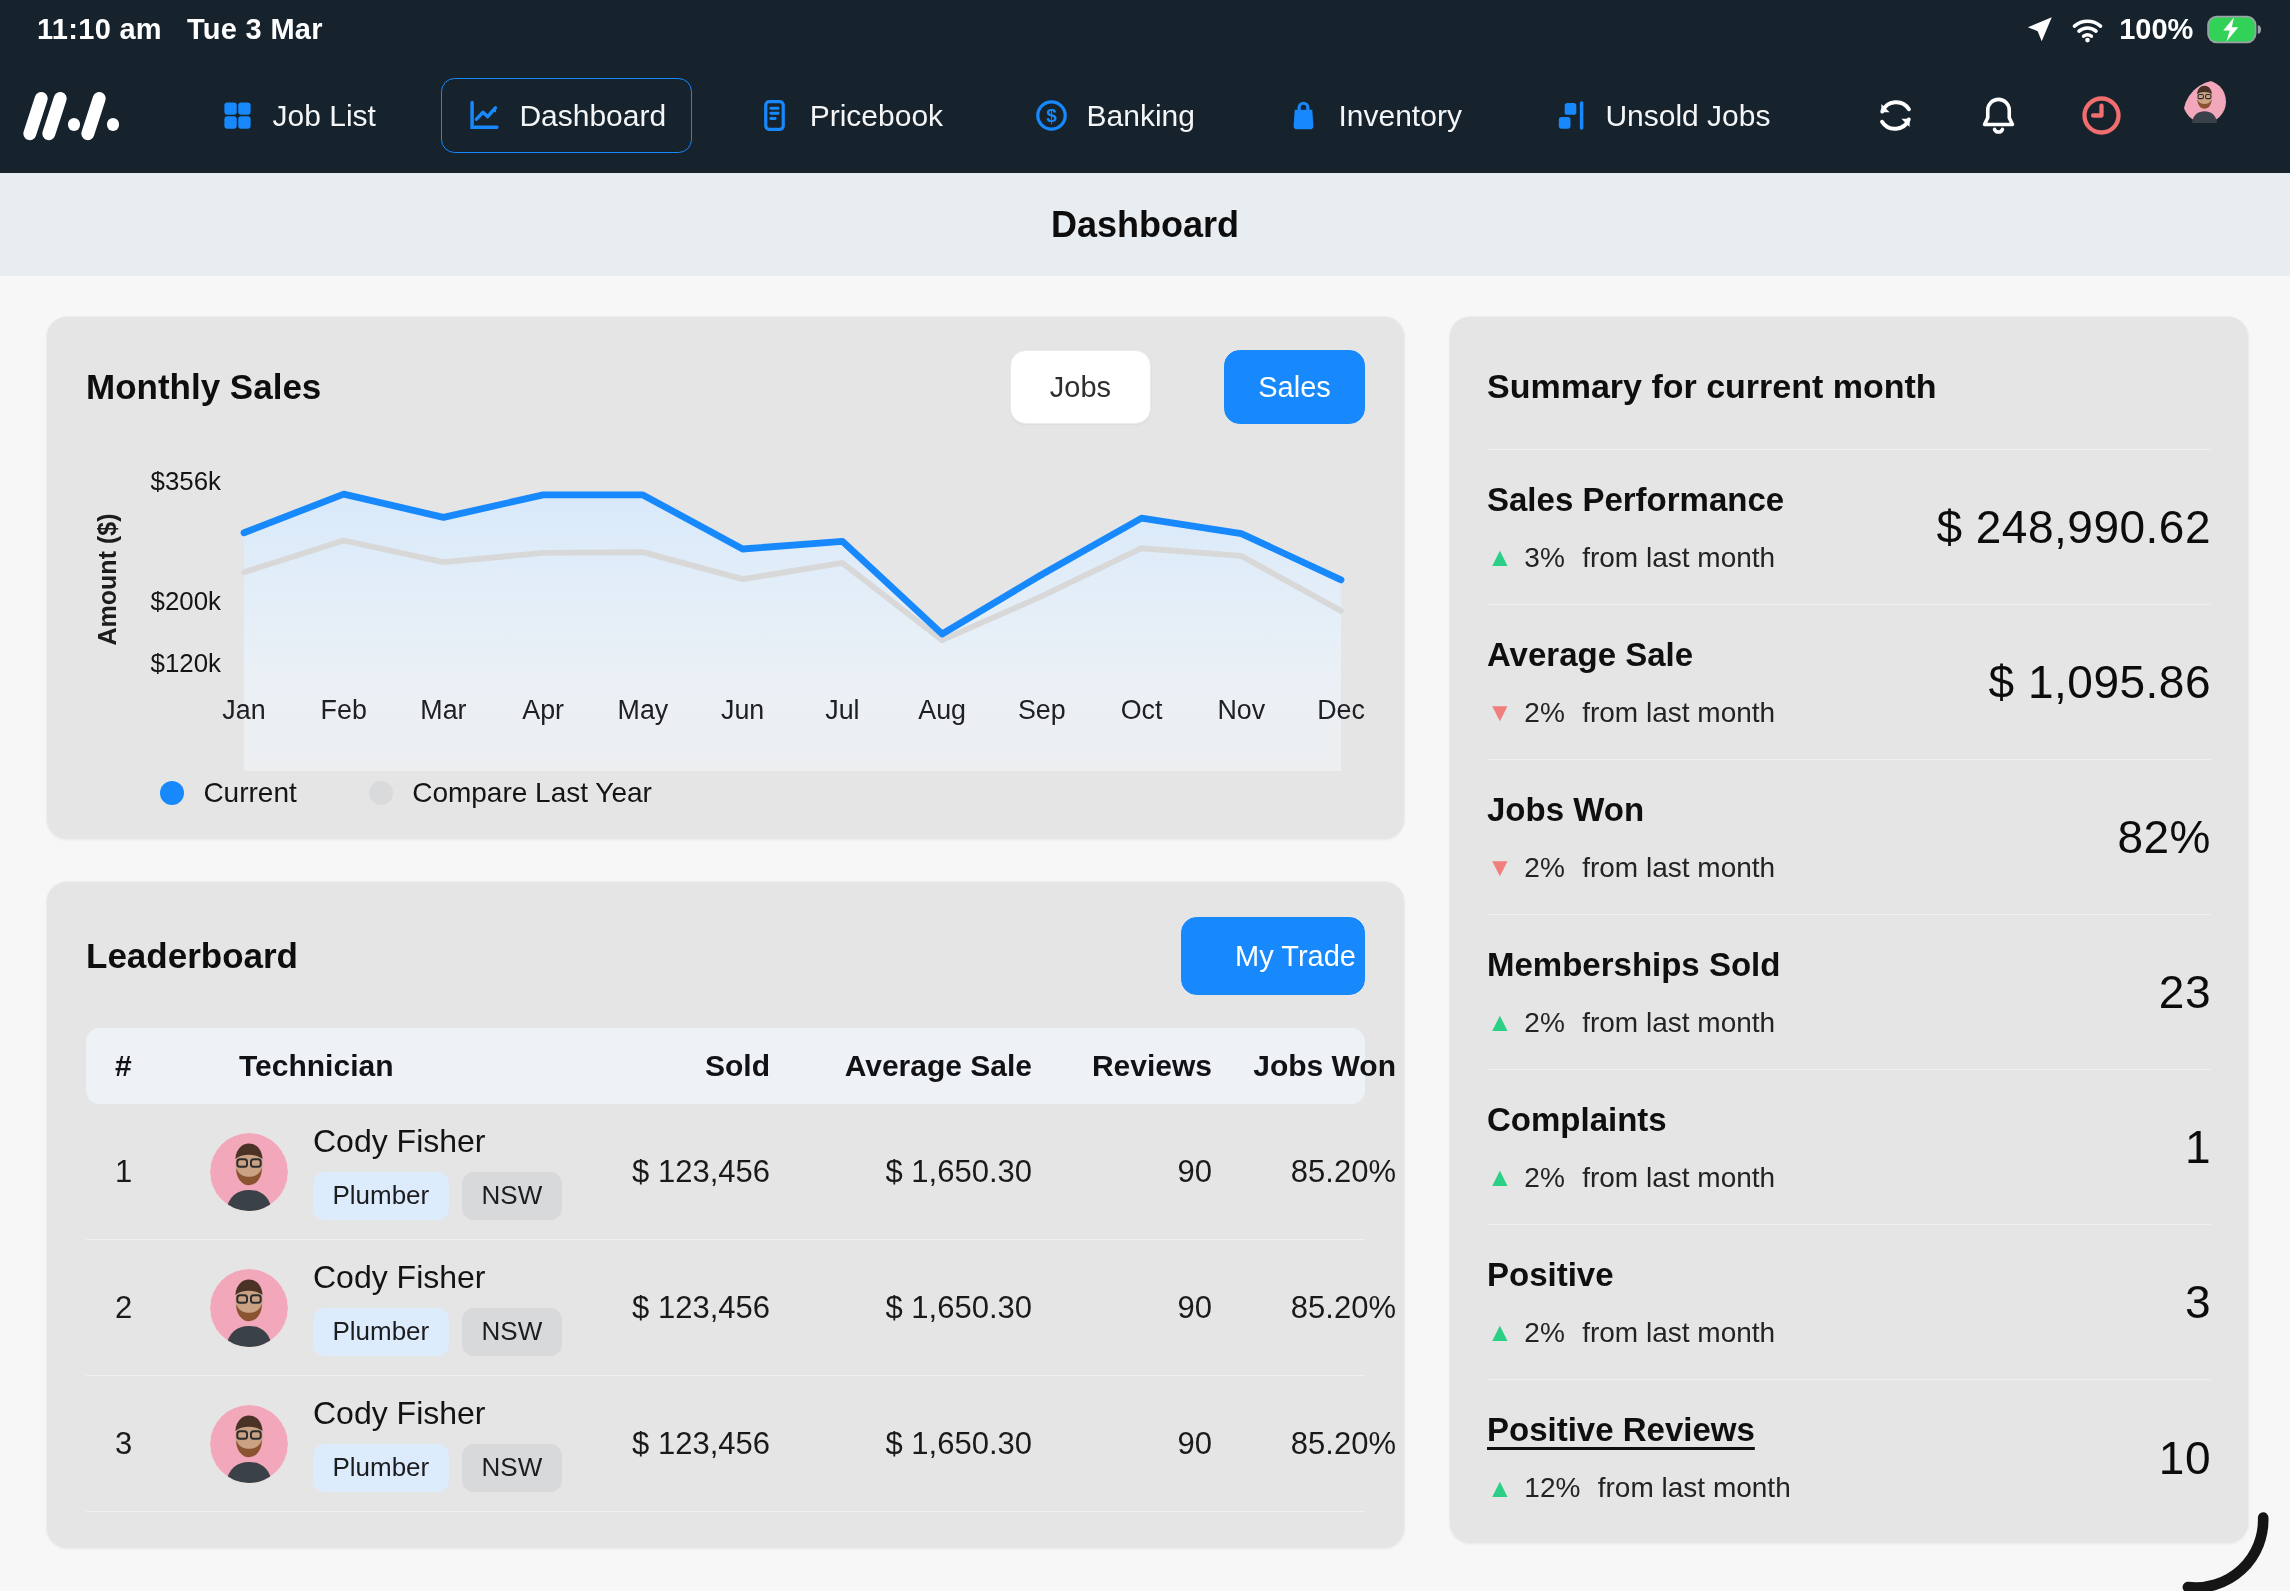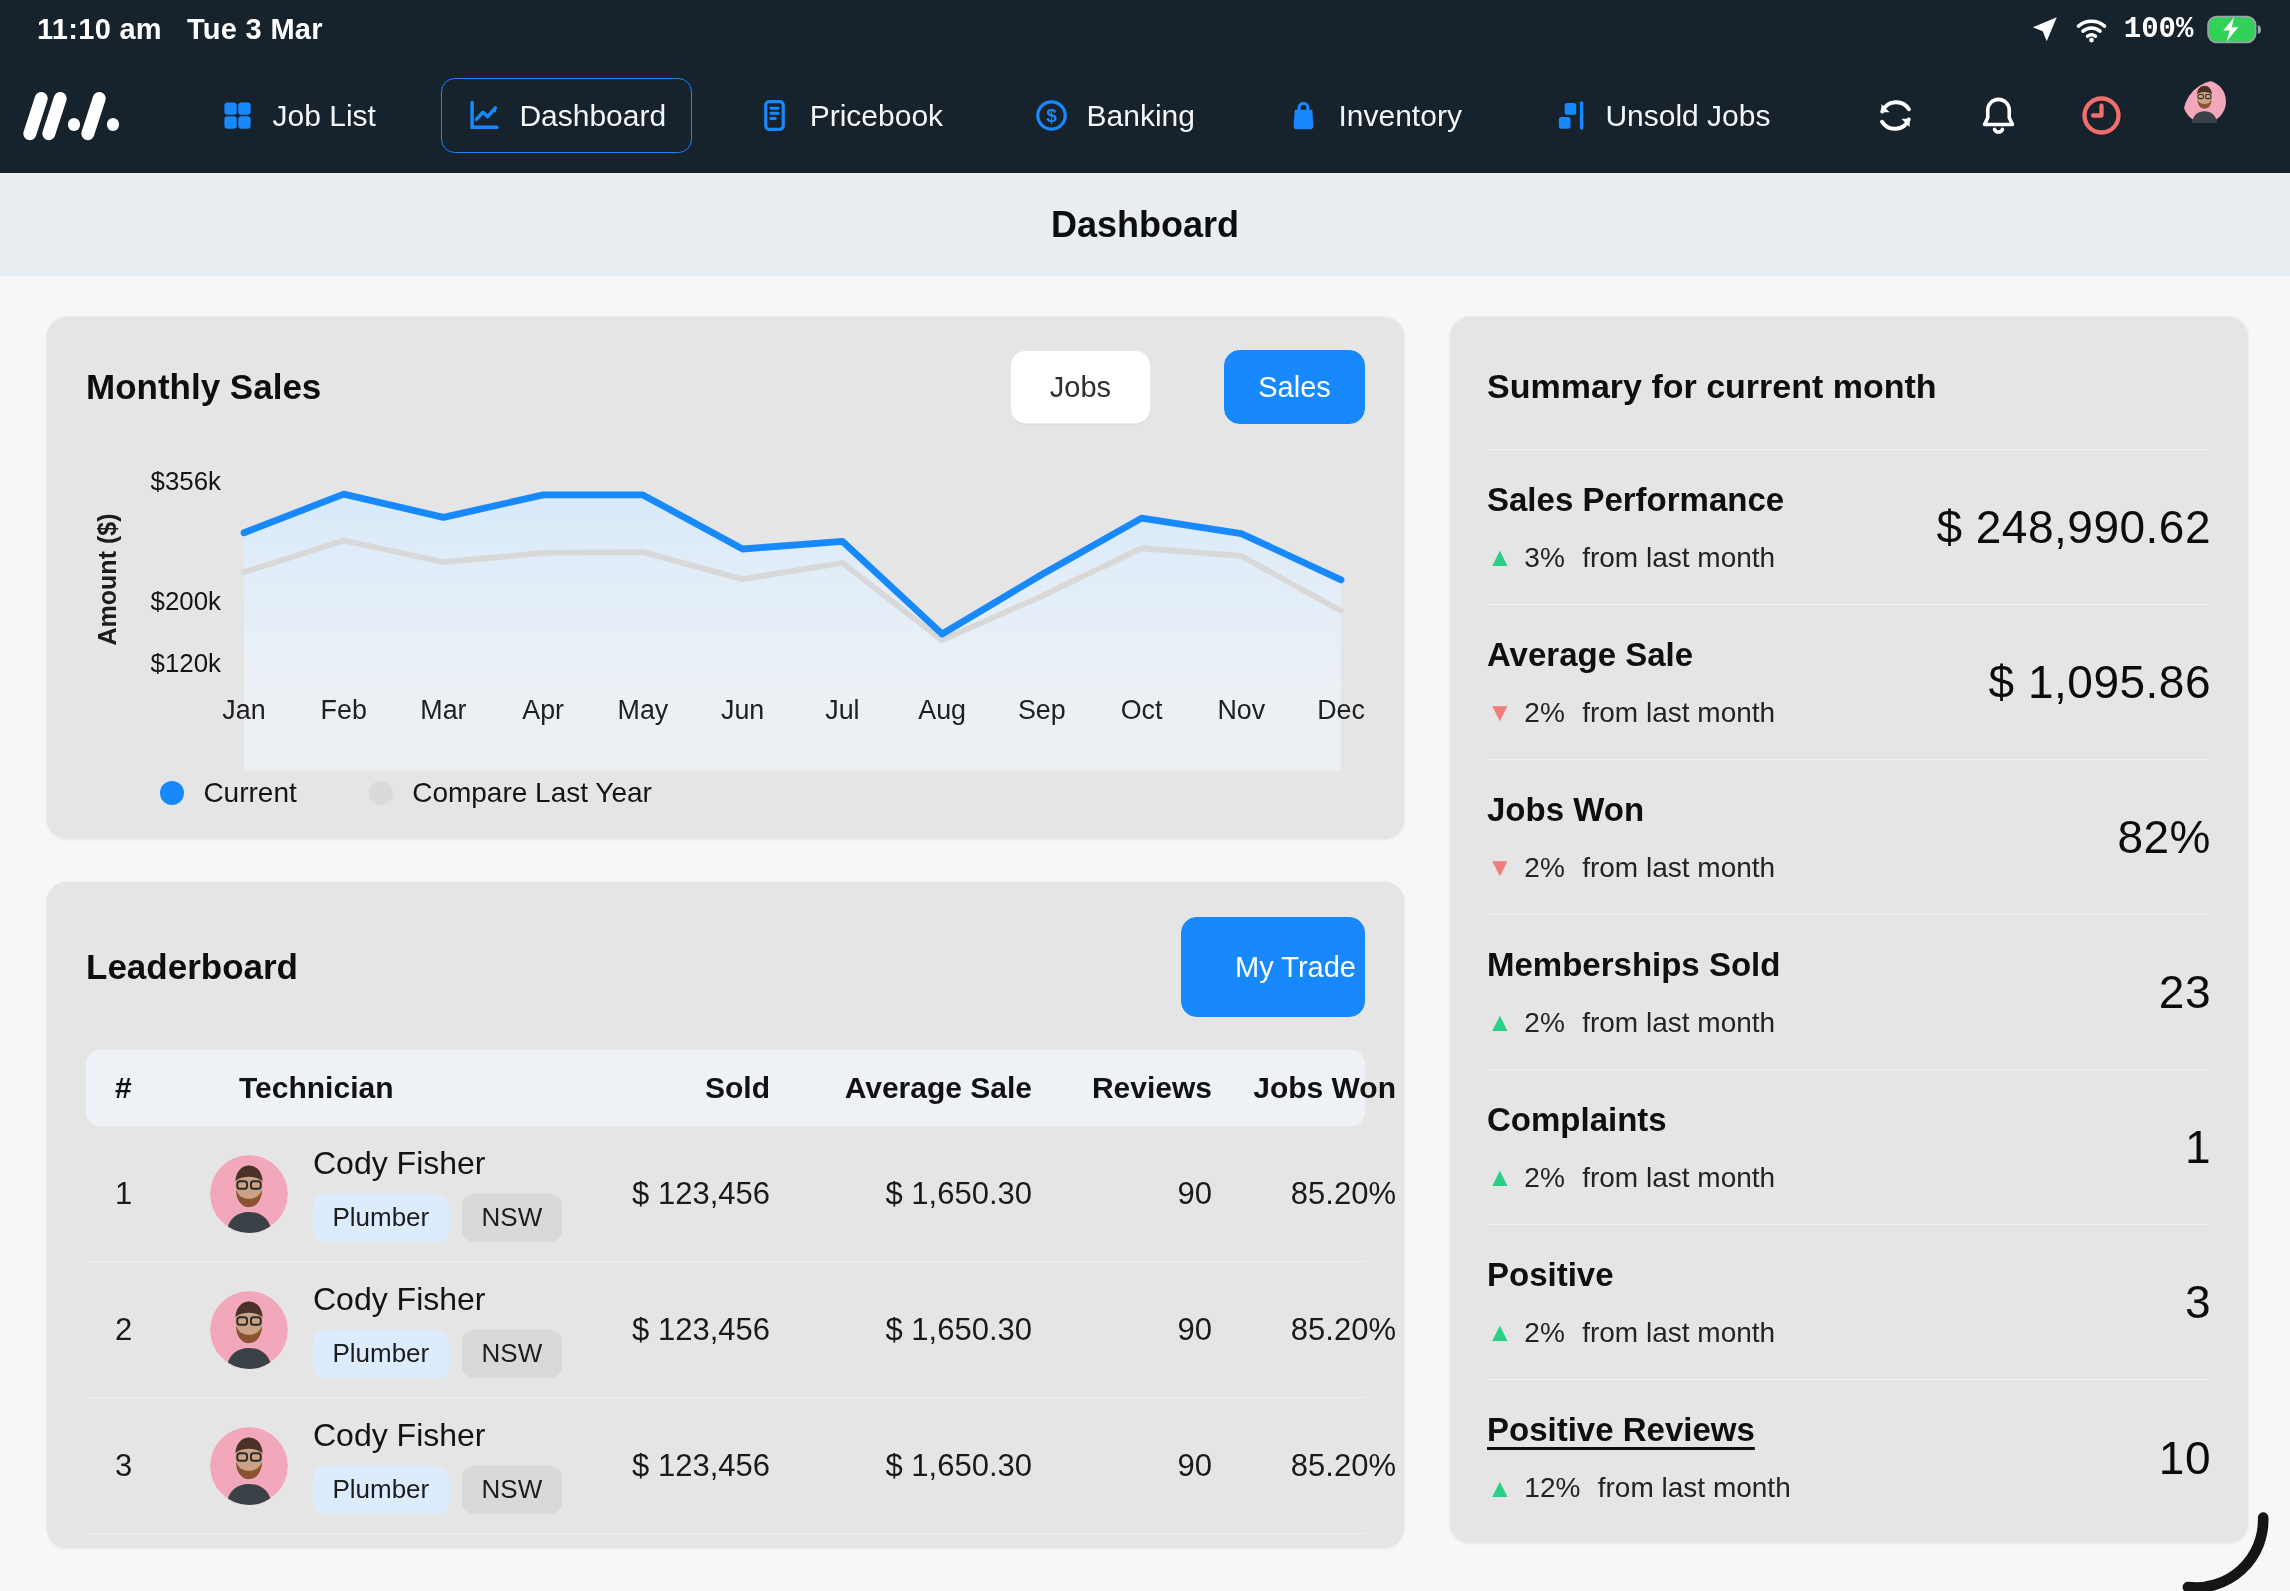--- a/index.html
+++ b/index.html
@@ -2,21 +2,21 @@
 <html><head>
 <meta charset="utf-8">
 <style>
   * { margin:0; padding:0; box-sizing:border-box; }
   html,body { width:2290px; height:1591px; overflow:hidden; }
   body { font-family:"Liberation Sans","DejaVu Sans",sans-serif; background:#f7f7f8; color:#121212; }
 
   
   .statusbar { height:58px; background:#16222c; display:flex; align-items:center; justify-content:space-between; padding:0 29px 0 37px; color:#fff; }
   .statusbar .left { display:flex; gap:25px; font-size:29px; font-weight:700; letter-spacing:0.3px; }
-  .statusbar .right { display:flex; align-items:center; gap:13.6px; font-size:29px; font-weight:700;font-family:Liberation Mono, monospace; }
+  .statusbar .right { display:flex; align-items:center; gap:13.6px; font-size:29px; font-weight:700; }
 
   
   .navbar { height:115px; background:#16222c; display:flex; align-items:center; padding:0 35px 0 29px; }
   .logo { display:flex; align-items:center; gap:6.8px; margin-right:45px; width:120px; }
   .logo .bar { width:12.6px; height:50px; background:#fff; border-radius:6.8px; transform:rotate(18deg); }
   .logo .dot { width:12.6px; height:12.6px; background:#fff; border-radius:50%; margin-top:17.5px; }
   .nav-items { display:flex; align-items:center; gap:39px; flex:1; }
   .nav-item { display:flex; align-items:center; gap:17.5px; color:#f3f5f6; font-size:30px; padding:19.4px 25px; border:1.9px solid transparent; border-radius:13.6px; cursor:pointer; }
   .nav-item.active { border-color:#1789fc; }
   .nav-item svg { width:35px; height:35px; }
@@ -48,21 +48,21 @@
   .y-axis-title span { transform:rotate(-90deg); white-space:nowrap; font-size:25px; font-weight:700; color:#1c1c1e; margin-top:-58px; }
   .chart-svg { flex:1; height:326px; }
   .ytick { font:500 27px "Liberation Sans","DejaVu Sans",sans-serif; fill:#141416; }
   .xlab  { font:400 28px "Liberation Sans","DejaVu Sans",sans-serif; fill:#202024; }
   .legend { display:flex; gap:72px; padding:5.8px 0 0 74px; }
   .legend-item { display:flex; align-items:center; gap:19.4px; font-size:28px; color:#141416; }
   .legend-dot { width:24px; height:24px; border-radius:50%; flex:none; }
 
   
   .board-card { height:668px; padding:35px 39px 0; overflow:hidden; }
-  .board-card .btn { height:100px;padding-left:45px; }
+  .board-card .btn { height:78px;padding-left:45px; }
   .btn-mytrade { width:184px; }
   .btn-alltrades { width:196px; }
   .board-card .toggle-group { gap:39px; }
   .tbl-head { margin-top:33px; background:#eef2f6; border-radius:13.6px; height:76px; display:grid; grid-template-columns:62px 370px 223px 262px 180px 184px; align-items:center; padding:0 0 0 29px; font-size:30px; font-weight:700; color:#121214; }
   .tbl-head .num { text-align:right; }
   .tbl-rows .row { display:grid; grid-template-columns:62px 370px 223px 262px 180px 184px; align-items:center; padding-left:29px; height:136px; border-bottom:1.9px solid #f0f0f1; font-size:31px; color:#1a1a1c; }
   .row .num { text-align:right; }
   .tech-cell { display:flex; align-items:center; gap:25px; }
   .tech-cell .avatar { width:78px; height:78px; }
   .tech-name { font-size:32px; color:#131315; margin-bottom:11.6px; }

